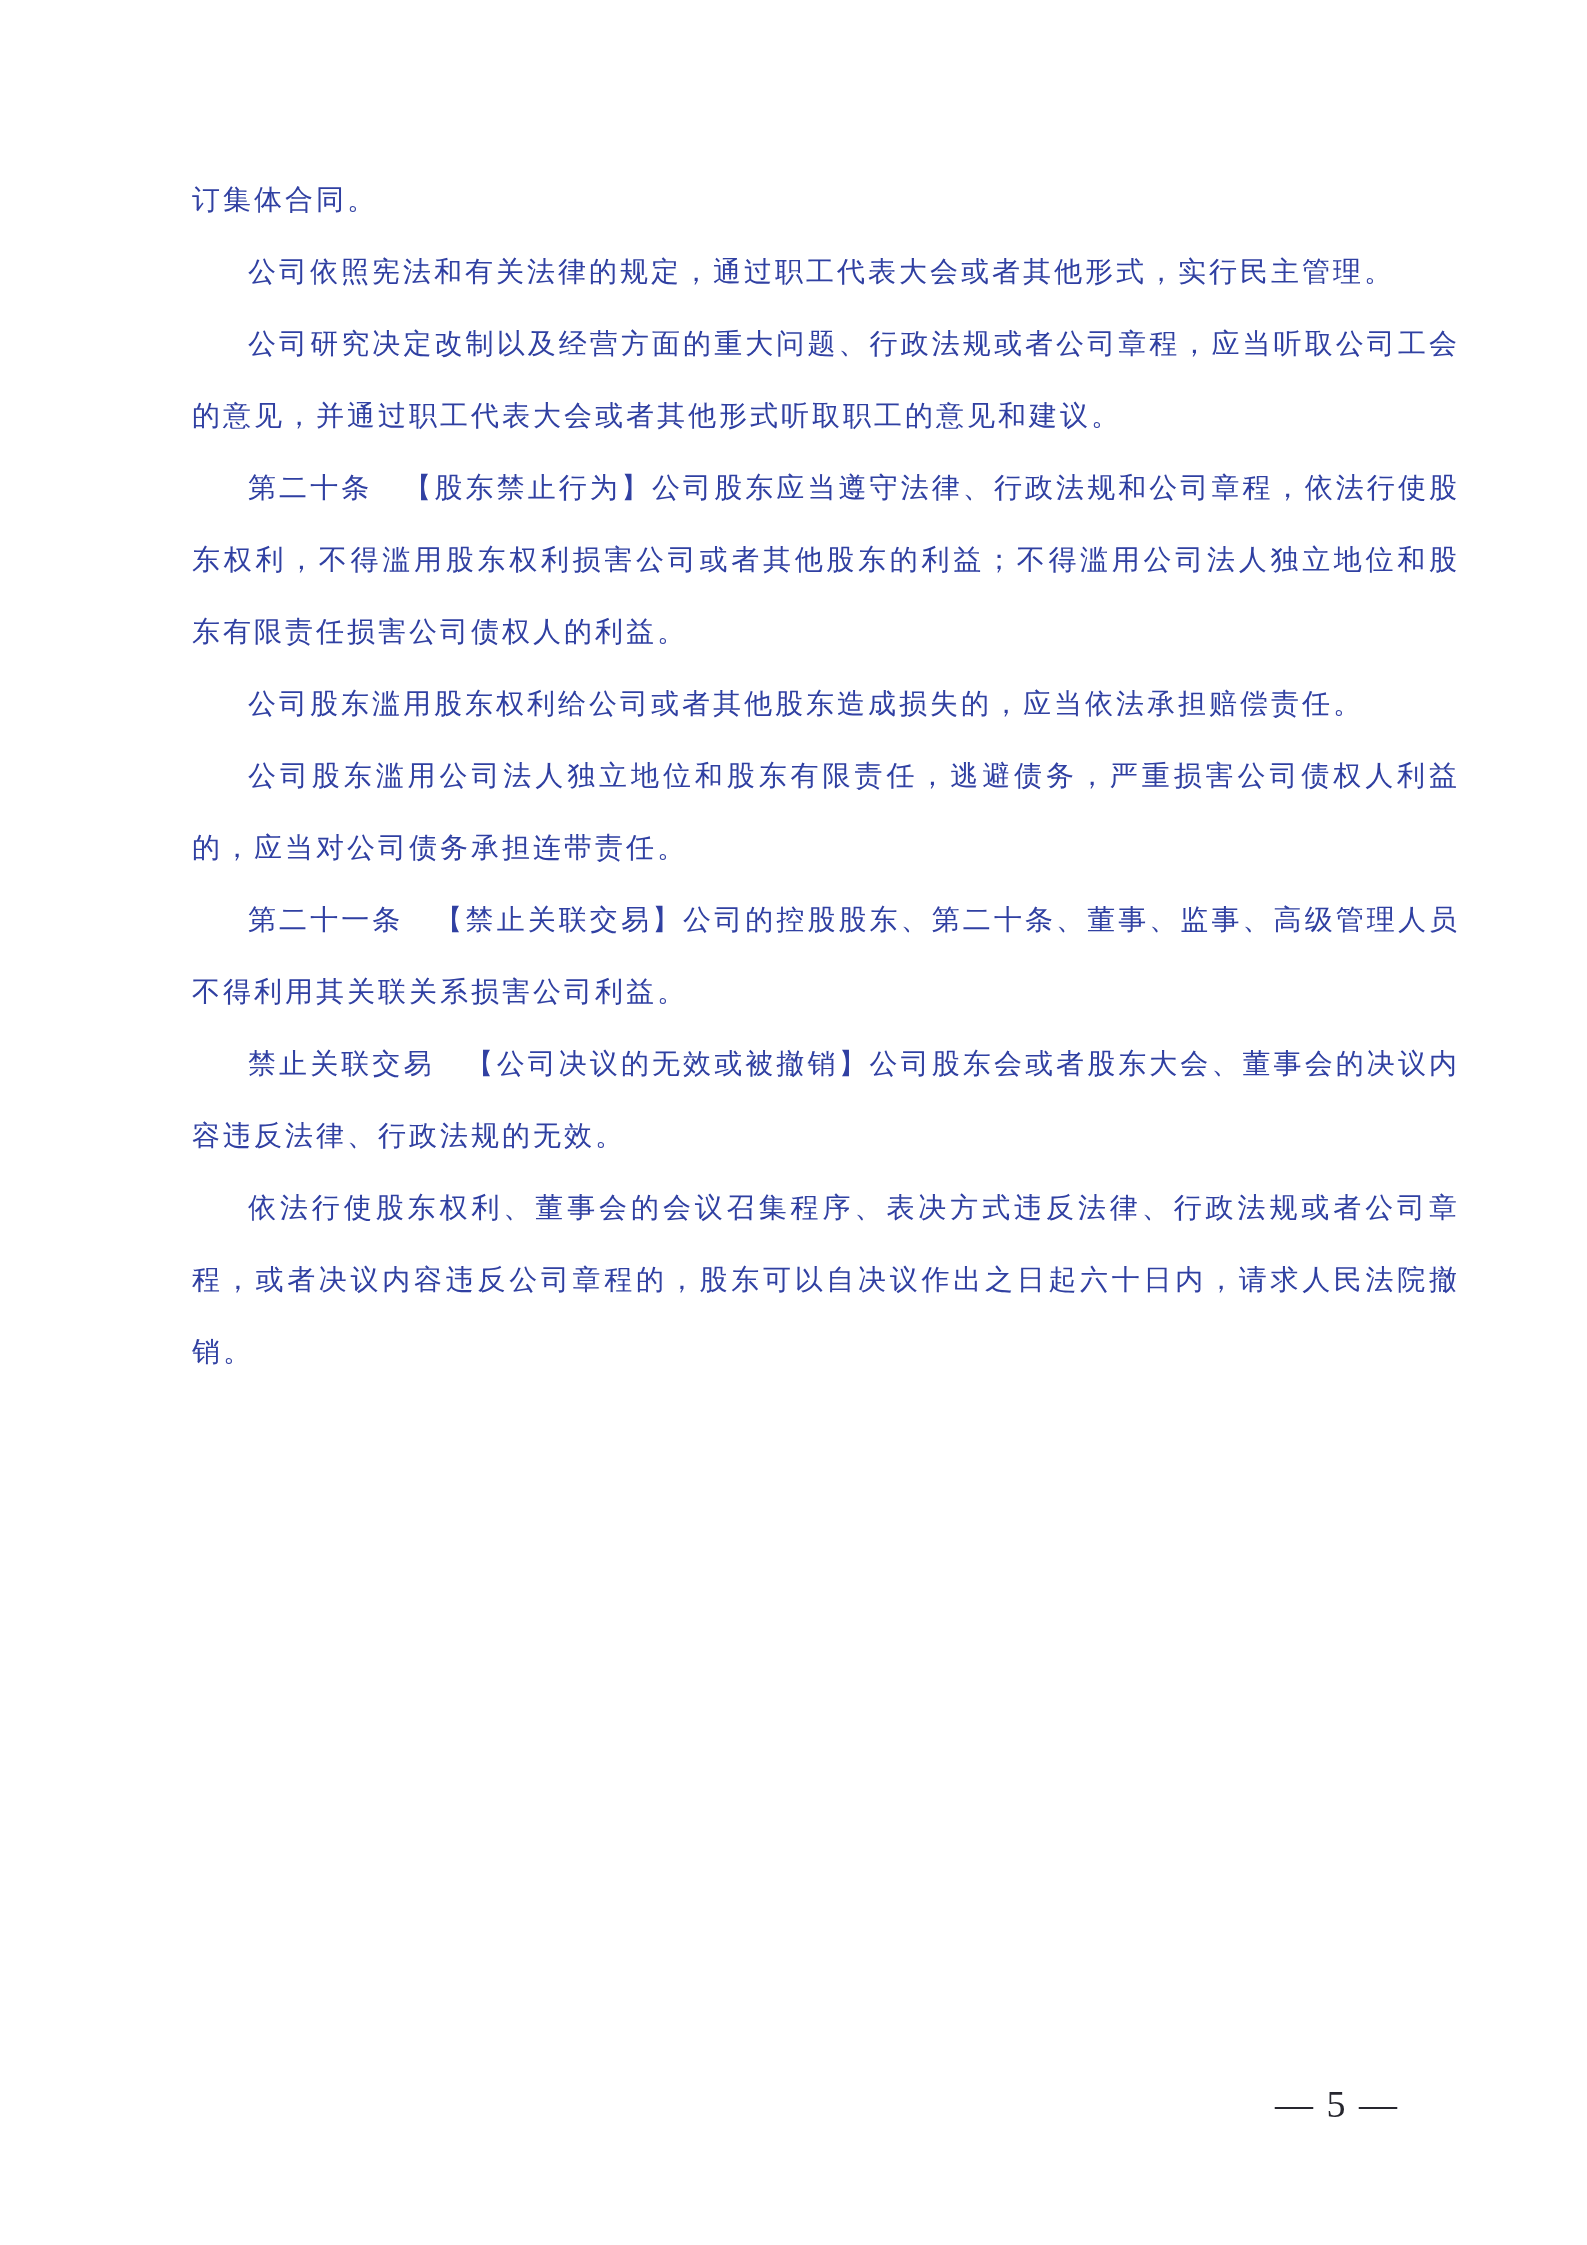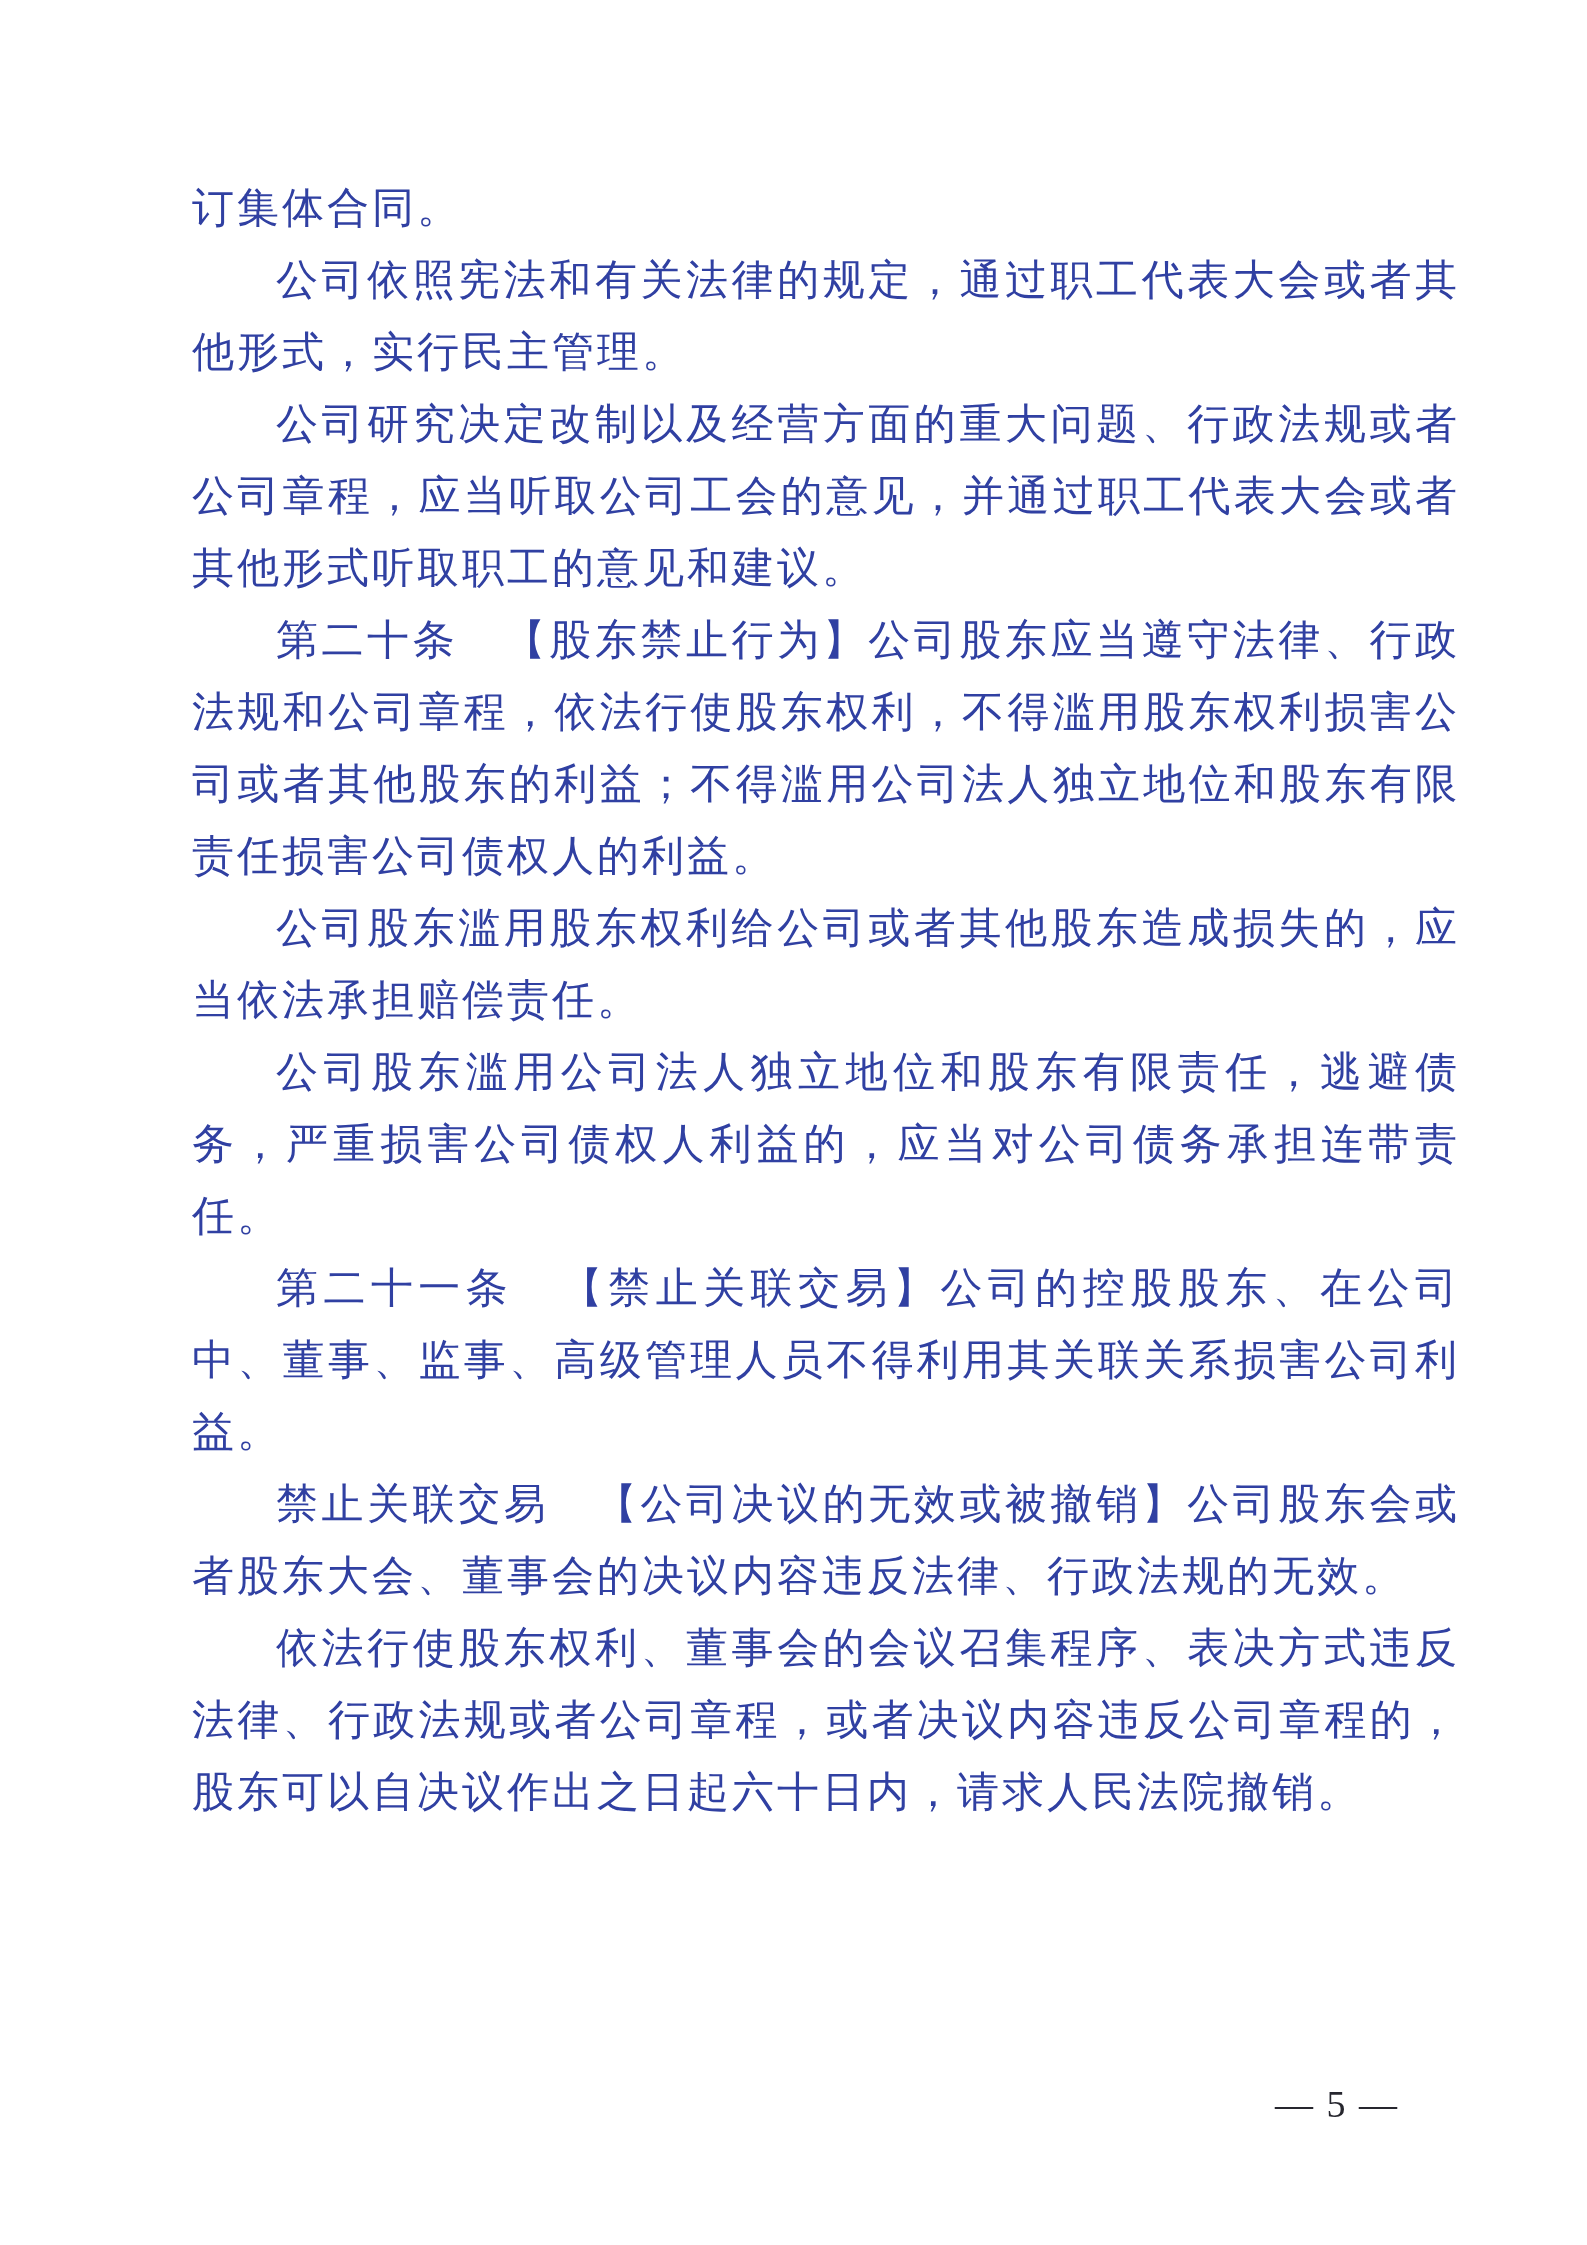--- a/index.html
+++ b/index.html
@@ -10,25 +10,25 @@
   .page {
     position: relative;
     width: 1587px;
     height: 2245px;
     background: #ffffff;
     overflow: hidden;
     font-family: "Liberation Serif", "DejaVu Serif", serif;
   }
   .content {
     position: absolute;
-    top: 172px;
+    top: 164px;
     left: 192px;
     width: 1268px;
     color: #3040a2;
-    font-size: 42px;
+    font-size: 28px;
     line-height: 72px;
     letter-spacing: 3px;
     text-align: justify;
     text-justify: inter-character;
   }
   .content p {
     margin: 0;
     padding: 0;
     text-indent: 2em;
     word-break: break-all;
@@ -51,18 +51,18 @@
 <body>
 
 <div class="page">
   <div class="content">
     <p class="continuation">订集体合同。</p>
     <p>公司依照宪法和有关法律的规定，通过职工代表大会或者其他形式，实行民主管理。</p>
     <p>公司研究决定改制以及经营方面的重大问题、行政法规或者公司章程，应当听取公司工会的意见，并通过职工代表大会或者其他形式听取职工的意见和建议。</p>
     <p>第二十条　【股东禁止行为】公司股东应当遵守法律、行政法规和公司章程，依法行使股东权利，不得滥用股东权利损害公司或者其他股东的利益；不得滥用公司法人独立地位和股东有限责任损害公司债权人的利益。</p>
     <p>公司股东滥用股东权利给公司或者其他股东造成损失的，应当依法承担赔偿责任。</p>
     <p>公司股东滥用公司法人独立地位和股东有限责任，逃避债务，严重损害公司债权人利益的，应当对公司债务承担连带责任。</p>
-    <p>第二十一条　【禁止关联交易】公司的控股股东、在公司中、董事、监事、高级管理人员不得利用其关联关系损害公司利益。</p>
+    <p>第二十一条　【禁止关联交易】公司的控股股东、第二十条、董事、监事、高级管理人员不得利用其关联关系损害公司利益。</p>
     <p>禁止关联交易　【公司决议的无效或被撤销】公司股东会或者股东大会、董事会的决议内容违反法律、行政法规的无效。</p>
     <p>依法行使股东权利、董事会的会议召集程序、表决方式违反法律、行政法规或者公司章程，或者决议内容违反公司章程的，股东可以自决议作出之日起六十日内，请求人民法院撤销。</p>
   </div>
   <div class="page-number">— 5 —</div>
 </div>
 
 </body></html>

